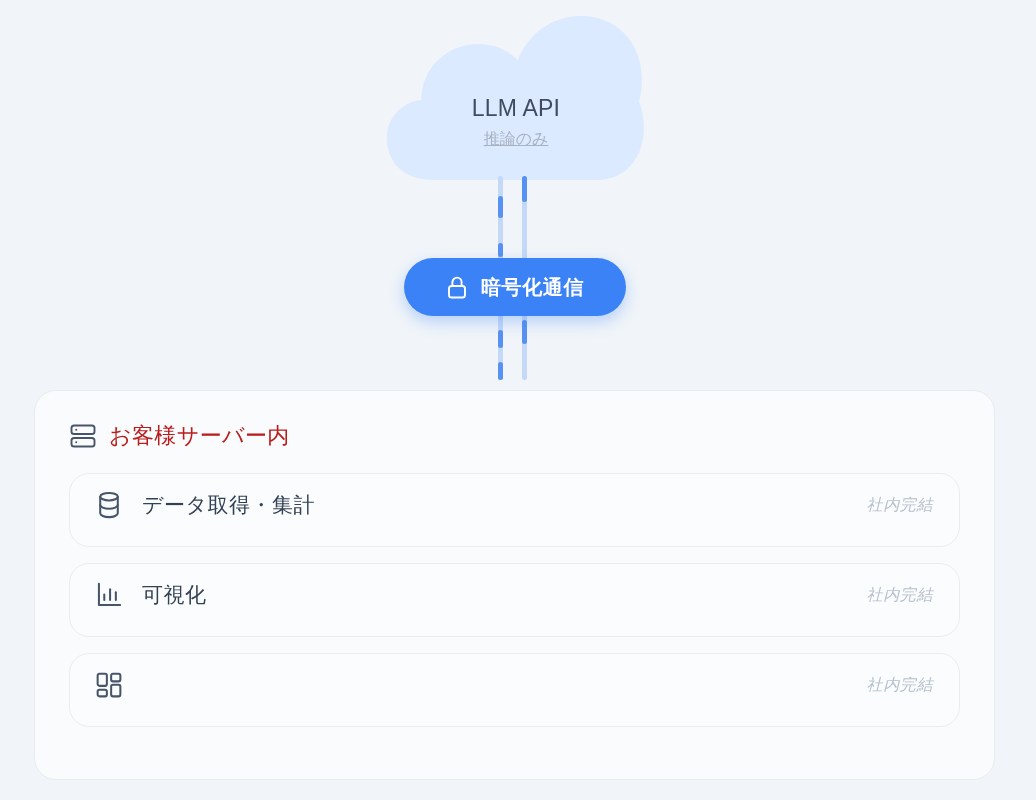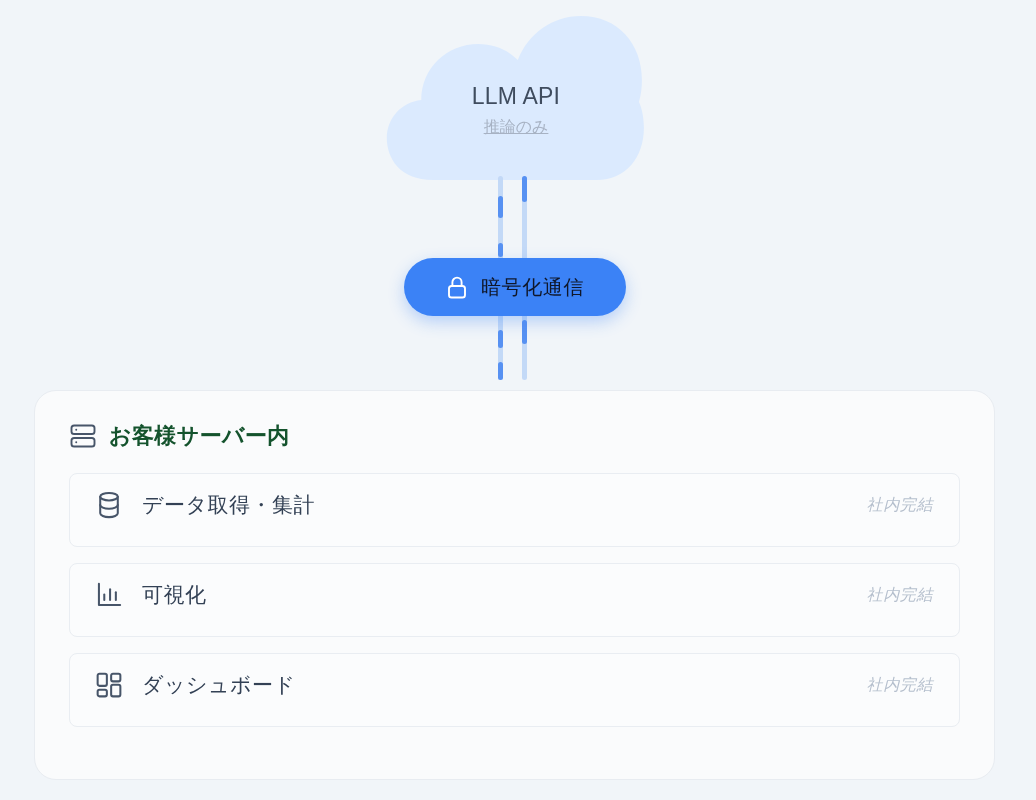--- a/index.html
+++ b/index.html
@@ -39,20 +39,21 @@
     left: 0;
     top: 70px;
     width: 272px;
     text-align: center;
   }
   #cloud-title {
     font-size: 23px;
     color: #3f4c5e;
     letter-spacing: .2px;
     line-height: 28px;
+    margin-top: 12px;
   }
   #cloud-sub {
     margin-top: 6px;
     font-size: 16px;
     color: #a7b2c3;
     line-height: 22px;
     text-decoration: underline;
   }
 
   
@@ -83,23 +84,23 @@
     border-radius: 29px;
     background: #3b82f6;
     display: flex;
     align-items: center;
     justify-content: center;
     gap: 13px;
     box-shadow: 0 6px 16px rgba(59,130,246,.32);
   }
   #lock-icon { display: block; }
   #encryption-badge-label {
-    color: #0f172a;
+    color: #ffffff;
     font-size: 20px;
-    font-weight: normal;
+    font-weight: bold;
     letter-spacing: .6px;
   }
 
   
   #server-card {
     position: absolute;
     left: 34px;
     top: 390px;
     width: 961px;
     height: 390px;
@@ -109,36 +110,36 @@
     box-sizing: border-box;
   }
   #card-header {
     display: flex;
     align-items: center;
     gap: 12px;
     margin: 30px 0 0 34px;
   }
   #card-title {
     font-size: 22px;
-    font-weight: bold;
-    color: #14532d;
+    font-weight: normal;
+    color: #b91c1c;
     letter-spacing: .4px;
   }
 
   #service-list {
     margin: 22px 34px 0 34px;
     display: flex;
     flex-direction: column;
     gap: 16px;
   }
   .service-row {
     height: 74px;
     background: #fbfcfd;
     border: 1px solid #e9edf2;
-    border-radius: 8px;
+    border-radius: 20px;
     display: flex;
     align-items: center;
     padding: 0 26px 10px 24px;
     box-sizing: border-box;
   }
   .service-icon {
     width: 30px;
     height: 30px;
     flex: 0 0 30px;
     display: block;
@@ -235,19 +236,18 @@
         <span class="service-tag">社内完結</span>
       </div>
 
       <div class="service-row">
         <svg class="service-icon" viewBox="0 0 28 28" fill="none" stroke="#475569" stroke-width="1.9" stroke-linecap="round" stroke-linejoin="round">
           <rect x="3.4" y="3.4" width="8.6" height="11.4" rx="1.7"></rect>
           <rect x="16" y="3.4" width="8.6" height="7.2" rx="1.7"></rect>
           <rect x="3.4" y="18.4" width="8.6" height="6.2" rx="1.7"></rect>
           <rect x="16" y="13.8" width="8.6" height="10.8" rx="1.7"></rect>
         </svg>
-        <span class="service-label">ダッシュボード</span>
         <span class="service-tag">社内完結</span>
       </div>
 
     </div>
   </div>
 </div>
 
 </body></html>

